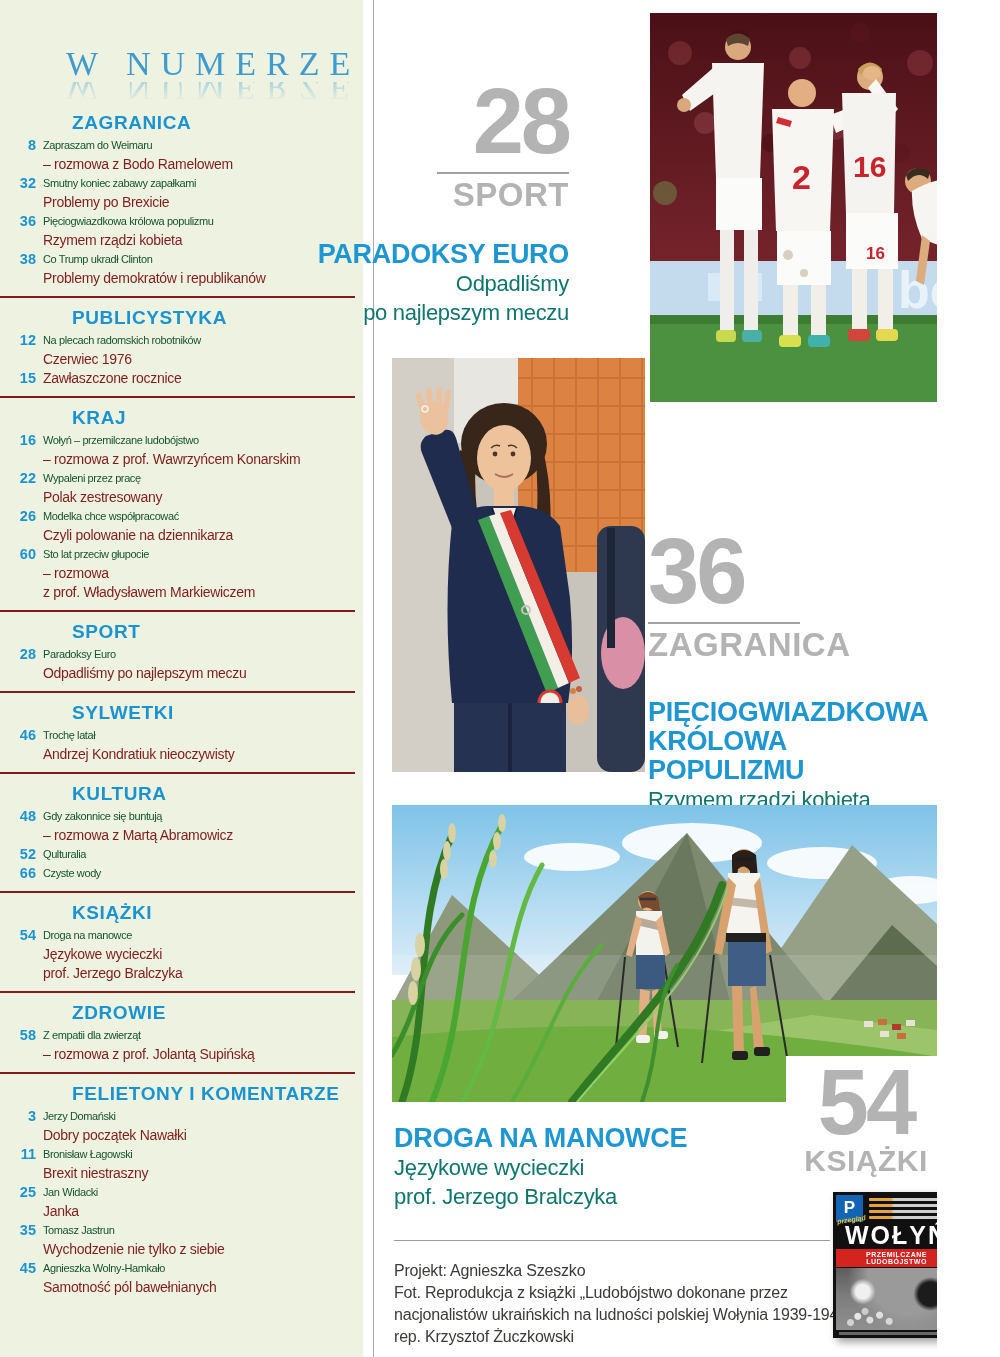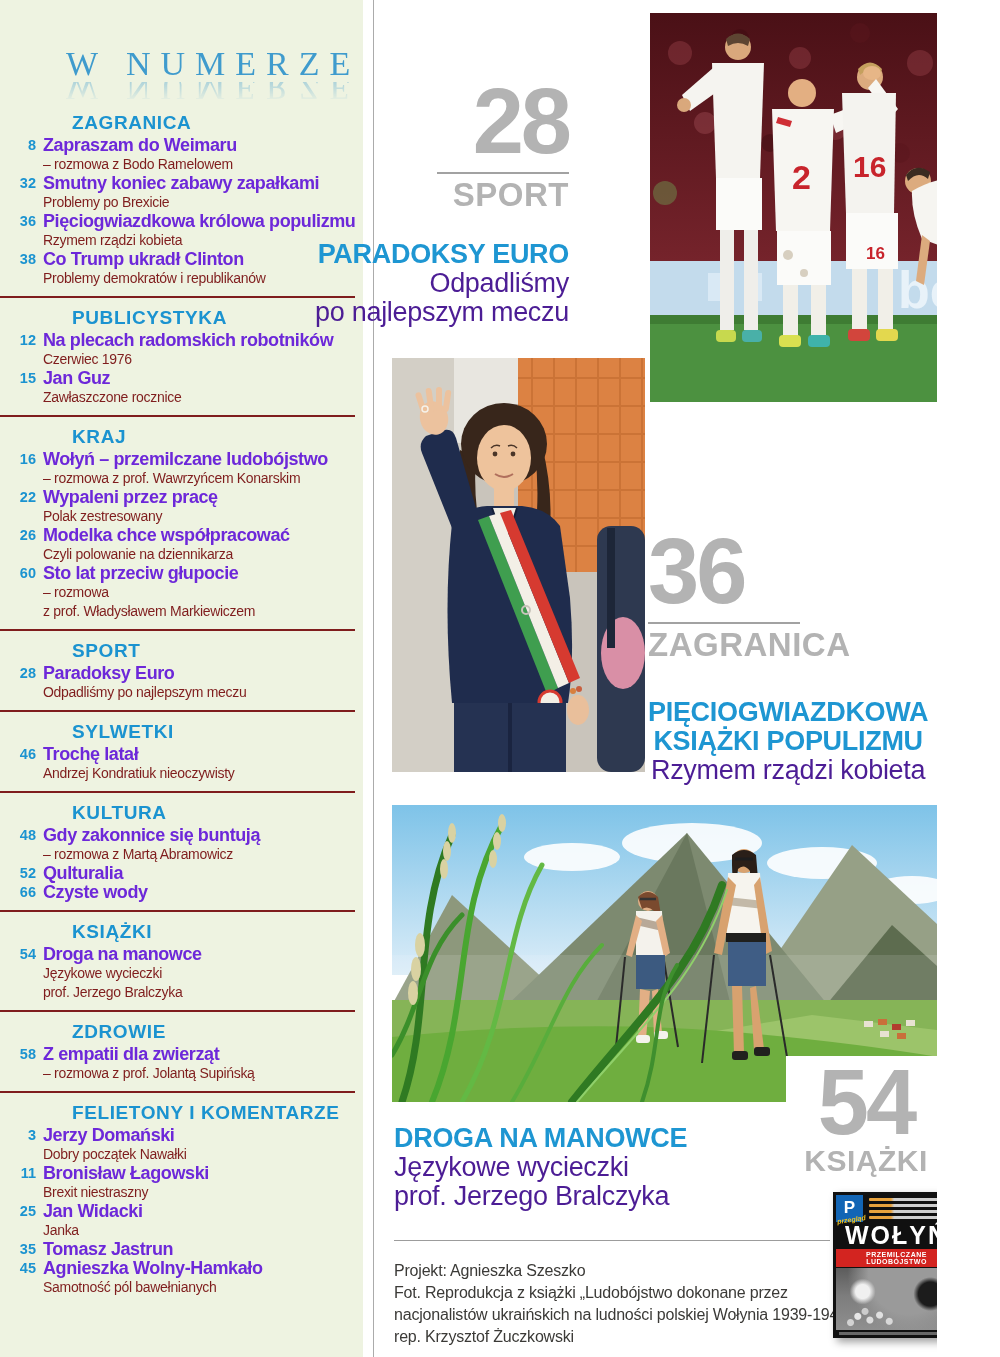--- a/index.html
+++ b/index.html
@@ -19,21 +19,21 @@
              mask-image:linear-gradient(to bottom,transparent 15%,rgba(0,0,0,.8) 100%);}
   .toc{padding:0 0 0 0;}
   .toc-section{margin:8px 8px 0 0;padding-top:9px;border-top:2px solid #7f1d1d;}
   .toc-section.first{border-top:none;margin-top:2px;padding-top:0;}
   .toc-heading{margin-left:72px;font-size:19px;font-weight:700;color:#1b93d0;letter-spacing:.6px;
                line-height:22px;margin-bottom:2px;}
   .toc-entry{display:flex;}
   .toc-num{flex:0 0 36px;text-align:right;padding-right:7px;font-size:14.5px;font-weight:700;
            color:#1b93d0;line-height:19px;}
   .toc-body{flex:1;white-space:nowrap;}
-  .toc-title{font-size:18px;font-weight:700;color:#6d28d9;line-height:19px;letter-spacing:-0.4px;}
+  .toc-title{font-size:11px;font-weight:400;color:#14532d;line-height:19px;letter-spacing:-0.4px;}
   .toc-sub{font-size:14px;font-weight:400;color:#7f1d1d;line-height:19px;letter-spacing:-0.3px;}
 
   
   .photo{position:absolute;overflow:hidden;}
   .photo svg{display:block;}
   .p-football{left:650px;top:13px;width:350px;height:389px;}
   .p-mayor{left:392px;top:358px;width:253px;height:414px;}
   .p-hikers{left:392px;top:805px;width:546px;height:297px;}
 
   .bignum-block{position:absolute;color:#b3b3b3;}
@@ -43,23 +43,23 @@
   .num28{right:368px;top:78px;text-align:right;}
   .num28 .bigrule{width:132px;margin-left:auto;}
   .num36{left:648px;top:528px;text-align:left;}
   .num36 .bigrule{width:152px;}
   .num54{left:786px;top:1056px;width:160px;text-align:center;background:#ffffff;padding-top:4px;}
   .num54 .bignum{line-height:84px;}
   .num54 .biglabel{font-size:30px;}
 
   .headline{position:absolute;}
   .hl-blue{font-size:27px;font-weight:700;color:#1e96d2;line-height:29px;letter-spacing:-0.3px;}
-  .hl-dark{font-size:27px;font-weight:400;color:#4c1d95;line-height:29px;letter-spacing:-0.3px;}
+  .hl-dark{font-size:22px;font-weight:400;color:#0f766e;line-height:29px;letter-spacing:-0.3px;}
   .hl1{right:368px;top:240px;text-align:right;}
-  .hl2{left:648px;top:698px;text-align:center;}
+  .hl2{left:648px;top:698px;text-align:left;}
   .hl3{left:394px;top:1124px;text-align:left;}
 
   .credit-rule{position:absolute;left:394px;top:1240px;width:436px;height:0;border-top:1px solid #9c9c9c;}
   .credits{position:absolute;left:394px;top:1252px;font-size:16px;line-height:22px;color:#3b3a37;
            letter-spacing:-0.2px;margin-top:8px;}
 
   
   .book{position:absolute;left:833px;top:1192px;width:127px;height:146px;background:#101010;
         box-shadow:4px 4px 8px rgba(0,0,0,.38);display:flex;flex-direction:column;padding:3px;box-sizing:border-box;}
   .bc-top{display:flex;height:27px;}
@@ -137,21 +137,20 @@
         <div class="toc-entry">
           <div class="toc-num">12</div>
           <div class="toc-body">
               <div class="toc-title">Na plecach radomskich robotników</div>
             <div class="toc-sub">Czerwiec 1976</div>
             </div>
         </div>
         <div class="toc-entry">
           <div class="toc-num">15</div>
           <div class="toc-body">
-              <div class="toc-title">Jan Guz</div>
             <div class="toc-sub">Zawłaszczone rocznice</div>
             </div>
         </div>
       </div>
 
       <div class="toc-section">
         <div class="toc-heading">KRAJ</div>
         <div class="toc-entry">
           <div class="toc-num">16</div>
           <div class="toc-body">
@@ -271,20 +270,21 @@
           <div class="toc-num">25</div>
           <div class="toc-body">
               <div class="toc-title">Jan Widacki</div>
             <div class="toc-sub">Janka</div>
             </div>
         </div>
         <div class="toc-entry">
           <div class="toc-num">35</div>
           <div class="toc-body">
               <div class="toc-title">Tomasz Jastrun</div>
+            <div class="toc-sub">Wychodzenie nie tylko z siebie</div>
             </div>
         </div>
         <div class="toc-entry">
           <div class="toc-num">45</div>
           <div class="toc-body">
               <div class="toc-title">Agnieszka Wolny-Hamkało</div>
             <div class="toc-sub">Samotność pól bawełnianych</div>
             </div>
         </div>
       </div>
@@ -450,21 +450,21 @@
   </div>
 
   <div class="bignum-block num36">
     <div class="bignum">36</div>
     <div class="bigrule"></div>
     <div class="biglabel">ZAGRANICA</div>
   </div>
 
   <div class="headline hl2">
     <div class="hl-blue">PIĘCIOGWIAZDKOWA</div>
-    <div class="hl-blue">KSIĄŻKI POPULIZMU</div>
+    <div class="hl-blue">KRÓLOWA POPULIZMU</div>
     <div class="hl-dark">Rzymem rządzi kobieta</div>
   </div>
 
   <div class="photo p-hikers">
     <svg viewBox="0 0 546 297" width="546" height="297" xmlns="http://www.w3.org/2000/svg">
       <defs>
         <linearGradient id="gsky" x1="0" y1="0" x2="0" y2="1">
           <stop offset="0" stop-color="#7ec3e8"></stop>
             <stop offset="1" stop-color="#dcedf8"></stop>
         </linearGradient>

